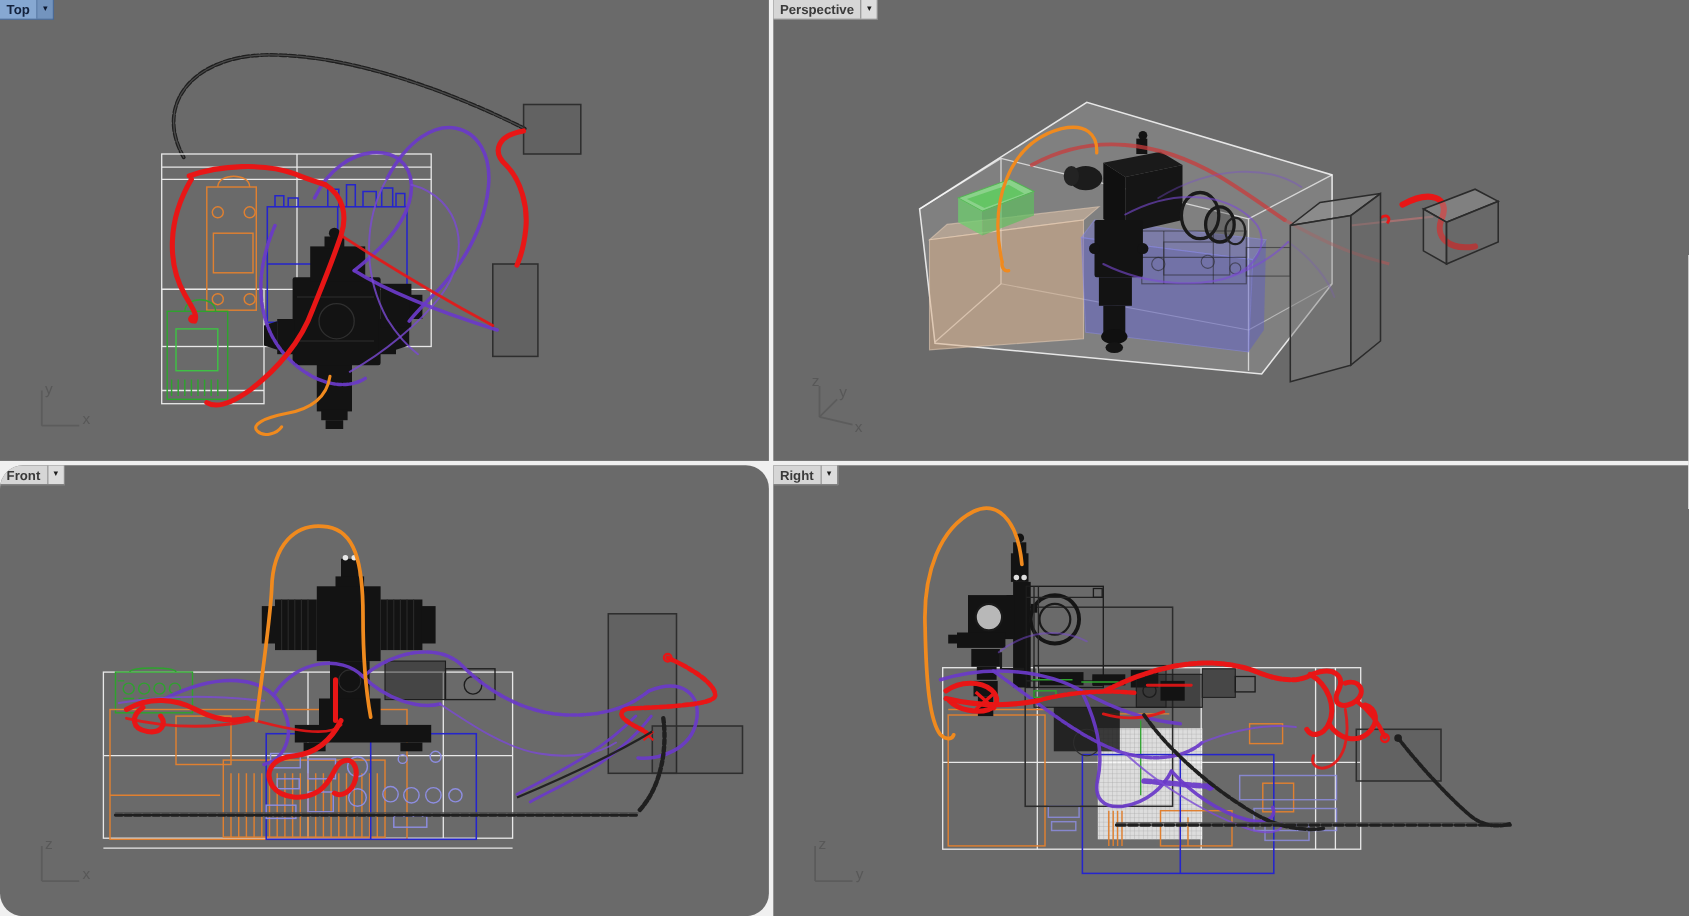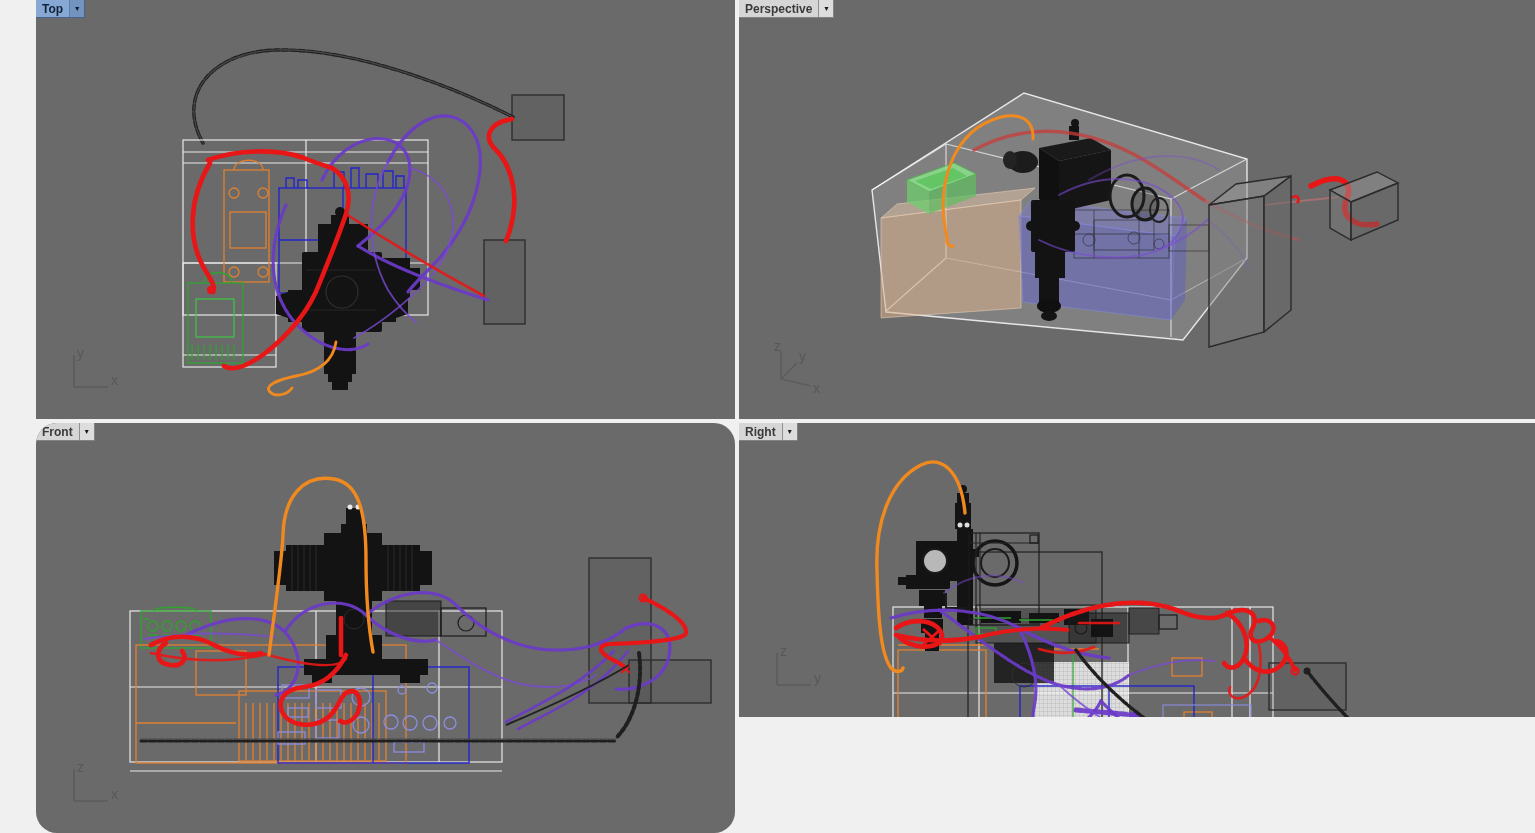--- a/index.html
+++ b/index.html
@@ -6,25 +6,25 @@
     --viewport_bg:#6a6a6a; --separator:#f0f0f0;
     --active_tab_bg:#86a8d2; --active_tab_text:#13223d;
     --inactive_tab_bg:#d6d6d6; --inactive_tab_text:#3a3a3a;
     --axis_gizmo:#5c5c5c;
     --cable_red:#e81616; --cable_purple:#6b3ac8; --cable_orange:#f08a1e; --cable_black:#1f1f1f;
     --wire_white:#e8e8e8; --wire_orange:#e08030; --wire_green:#2ea32e; --wire_blue:#2525cc; --wire_lav:#8d8de0;
     --wire_dark:#2e2e2e;
   }
   html,body{margin:0;padding:0;background:#dcdcdc;font-family:"Liberation Sans",sans-serif;}
   #stage{position:relative;width:1535px;height:833px;background:var(--separator);overflow:hidden;}
-  .vp{position:absolute;background:var(--viewport_bg);overflow:hidden;margin-left:36px;}
+  .vp{position:absolute;background:var(--viewport_bg);overflow:hidden;}
   #vp-top{left:0;top:0;width:699px;height:419px;}
   #vp-persp{left:703px;top:0;width:836px;height:419px;}
   #vp-front{left:0;top:423px;width:699px;height:410px;border-radius:21px;}
-  #vp-right{left:703px;top:423px;width:832px;height:294px;}
+  #vp-right{left:703px;top:423px;width:832px;height:410px;}
   .vp svg.scene{position:absolute;left:0;top:0;}
   .vp-tab{position:absolute;top:0;left:0;display:flex;align-items:stretch;height:17px;
     background:var(--inactive_tab_bg);border:1px solid #828282;border-top:none;border-left:none;
     font-weight:bold;font-size:12px;color:var(--inactive_tab_text);z-index:6;cursor:default;}
   .vp-tab .lbl{padding:1px 6px 0 6px;display:flex;align-items:center;}
   .vp-tab .arrow{width:14px;display:flex;align-items:center;justify-content:center;
     border-left:1px solid #909090;font-size:7px;line-height:1;color:#1d1d1d;background:rgba(255,255,255,.18);}
   .vp-tab.active{background:var(--active_tab_bg);color:var(--active_tab_text);border-color:#46648e;}
   .vp-tab.active .arrow{border-left-color:#5a7ca8;background:rgba(10,35,80,.15);color:#0c1830;}
   .gizmo{position:absolute;left:28px;bottom:24px;z-index:4;pointer-events:none;}

